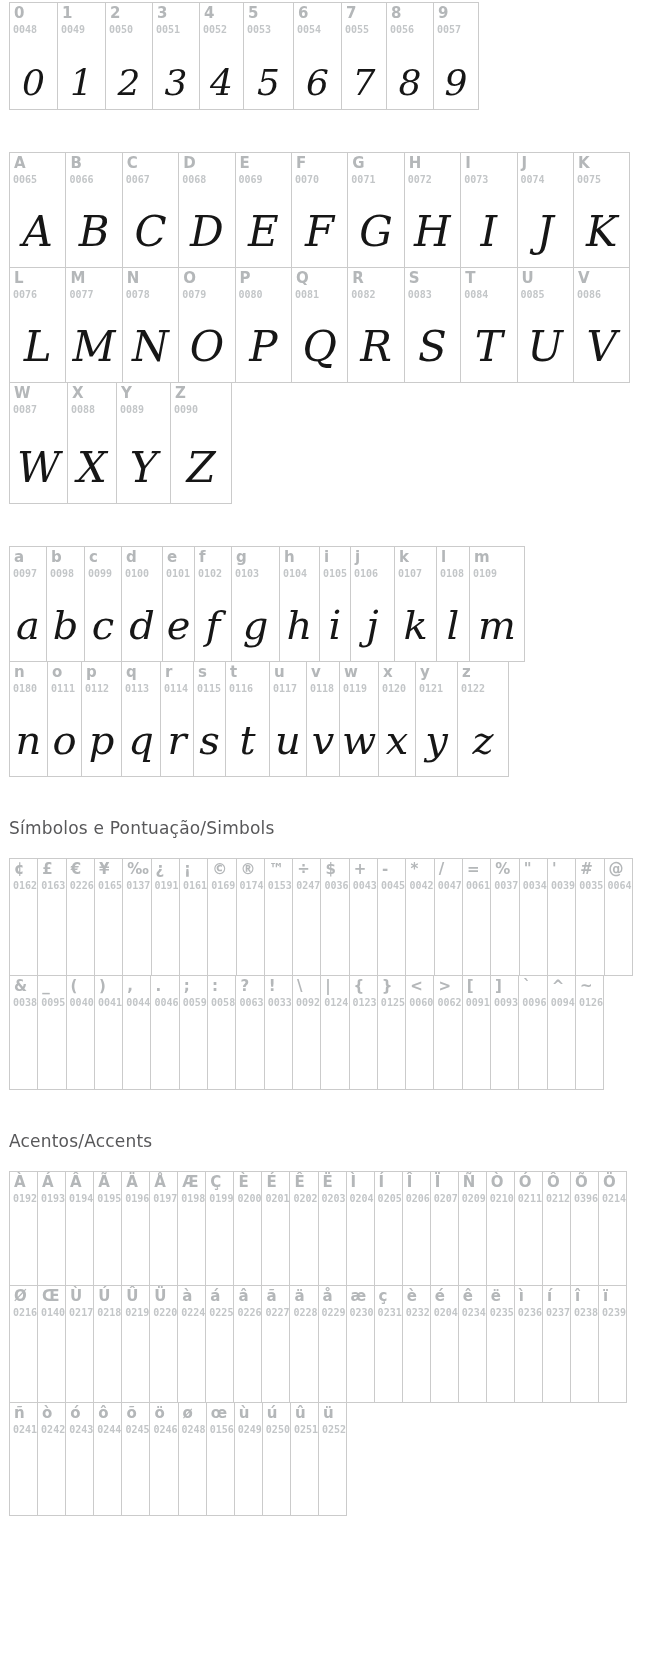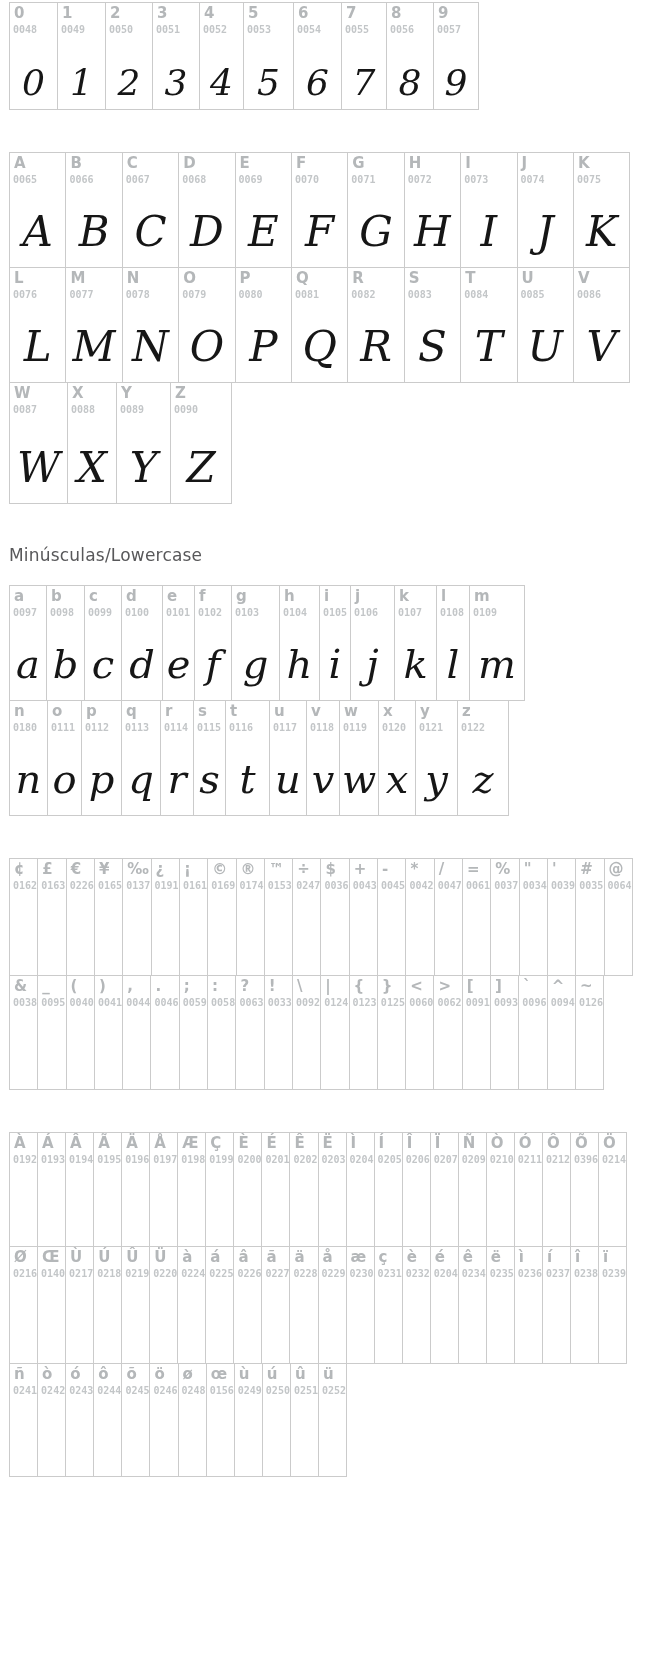--- a/index.html
+++ b/index.html
@@ -211,21 +211,20 @@
             </div>
             <div class="char-cell" style="width: 62px; height: 122px;">
               <span class="cell-char-label">Z</span>
               <span class="cell-unicode-code">0090</span>
               <span class="cell-glyph" style="font-size: 42px; bottom: 14px;">Z</span>
             </div>
           </div>
         </div>
       </div>
       <div class="section">
-        <h2 class="section-title" style="font-weight: normal;">Minúsculas/Lowercase</h2>
         <div class="char-grid">
           <div class="grid-row">
             <div class="char-cell" style="width: 38px; height: 116px;">
               <span class="cell-char-label">a</span>
               <span class="cell-unicode-code">0097</span>
               <span class="cell-glyph" style="font-size: 40px; bottom: 16px;">a</span>
             </div>
             <div class="char-cell" style="width: 39px; height: 116px;">
               <span class="cell-char-label">b</span>
               <span class="cell-unicode-code">0098</span>
@@ -350,20 +349,21 @@
             </div>
             <div class="char-cell" style="width: 52px; height: 116px;">
               <span class="cell-char-label">z</span>
               <span class="cell-unicode-code">0122</span>
               <span class="cell-glyph" style="font-size: 40px; bottom: 16px;">z</span>
             </div>
           </div>
         </div>
       </div>
       <div class="section">
+        <h2 class="section-title" style="font-weight: normal;">Símbolos e Pontuação/Simbols</h2>
         <div class="char-grid">
           <div class="grid-row">
             <div class="char-cell" style="width: 29.32px; height: 118px;">
               <span class="cell-char-label">¢</span>
               <span class="cell-unicode-code">0162</span>
             </div>
             <div class="char-cell" style="width: 29.32px; height: 118px;">
               <span class="cell-char-label">£</span>
               <span class="cell-unicode-code">0163</span>
             </div>
@@ -530,20 +530,21 @@
               <span class="cell-unicode-code">0094</span>
             </div>
             <div class="char-cell" style="width: 29.3px; height: 115px;">
               <span class="cell-char-label">~</span>
               <span class="cell-unicode-code">0126</span>
             </div>
           </div>
         </div>
       </div>
       <div class="section">
+        <h2 class="section-title" style="font-weight: normal;">Acentos/Accents</h2>
         <div class="char-grid">
           <div class="grid-row">
             <div class="char-cell" style="width: 29.05px; height: 115px;">
               <span class="cell-char-label">À</span>
               <span class="cell-unicode-code">0192</span>
             </div>
             <div class="char-cell" style="width: 29.05px; height: 115px;">
               <span class="cell-char-label">Á</span>
               <span class="cell-unicode-code">0193</span>
             </div>

